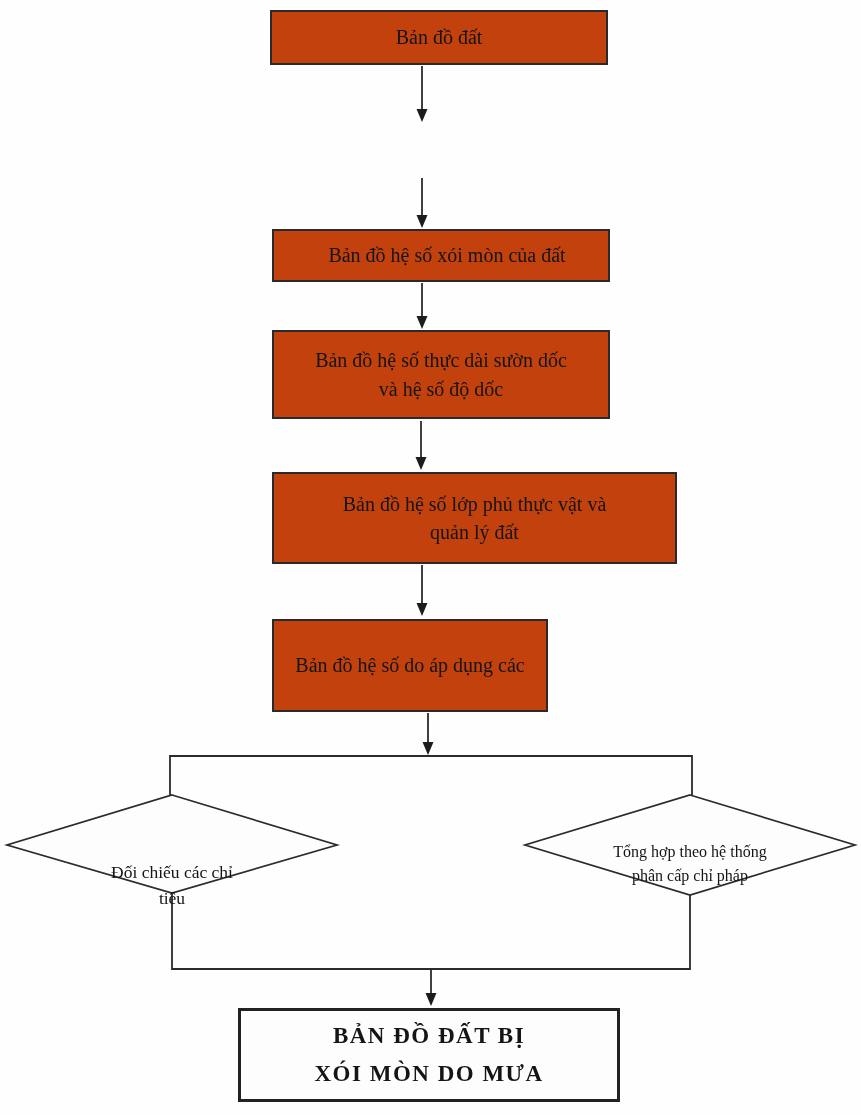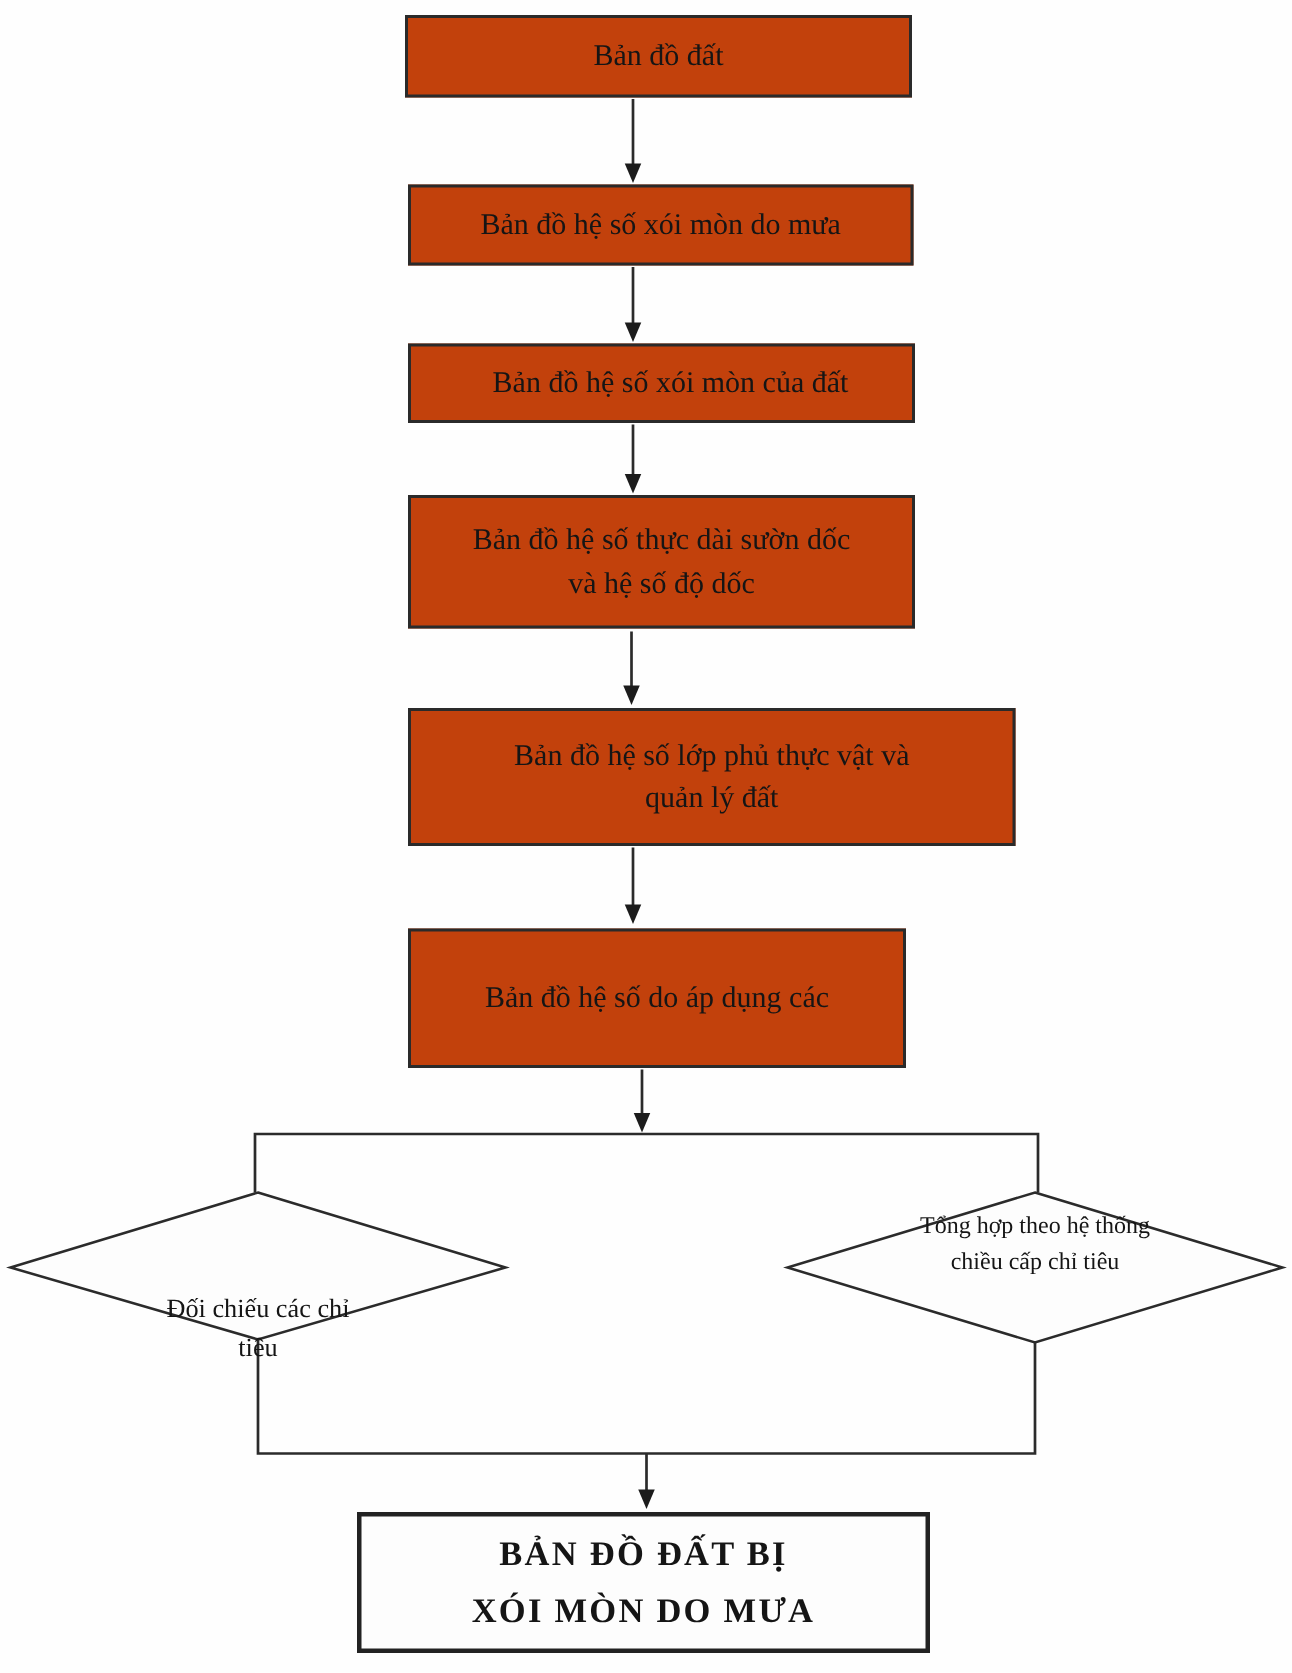--- a/index.html
+++ b/index.html
@@ -107,50 +107,47 @@
     <path class="hd" d="M425.5,993 L436.5,993 L431,1006 Z"></path>
 
     <path class="shape" d="M172,795 L337,845 L172,893 L7,845 Z"></path>
     <path class="shape" d="M690,795 L855,845 L690,895 L525,845 Z"></path>
   </svg>
 
   <div class="pbox" style="left:270px; top:10px; width:338px; height:55px;">
     <span>Bản đồ đất</span>
   </div>
 
-  <div class="pbox" style="left:272px; top:123px; width:337px; height:54px;">
-    <span>Bản đồ hệ số xói mòn do mưa</span>
-  </div>
 
   <div class="pbox" style="left:272px; top:229px; width:338px; height:53px;padding-left:12px;">
     <span>Bản đồ hệ số xói mòn của đất</span>
   </div>
 
   <div class="pbox" style="left:272px; top:330px; width:338px; height:89px;">
     <span>Bản đồ hệ số thực dài sườn dốc</span>
     <span>và hệ số độ dốc</span>
   </div>
 
   <div class="pbox" style="left:272px; top:472px; width:405px; height:92px;">
     <span>Bản đồ hệ số lớp phủ thực vật và</span>
     <span>quản lý đất</span>
   </div>
 
-  <div class="pbox" style="left:272px; top:619px; width:332px; height:93px;">
+  <div class="pbox" style="left:272px; top:619px; width:276px; height:93px;">
     <span>Bản đồ hệ số do áp dụng các</span>
   </div>
 
   <div class="dlabel left" style="left:52px; top:815px; width:240px;">
     <span>Đối chiếu các chỉ</span>
     <span>tiêu</span>
   </div>
 
-  <div class="dlabel right" style="left:560px; top:806px; width:260px;">
+  <div class="dlabel right" style="left:560px; top:840px; width:260px;">
     <span>Tổng hợp theo hệ thống</span>
-    <span>chiều cấp chỉ tiêu</span>
+    <span>phân cấp chỉ pháp</span>
   </div>
 
   <div class="rbox" style="left:238px; top:1008px; width:382px; height:94px;">
     <span>BẢN ĐỒ ĐẤT BỊ</span>
     <span>XÓI MÒN DO MƯA</span>
   </div>
 
 </div>
 
 </body></html>

